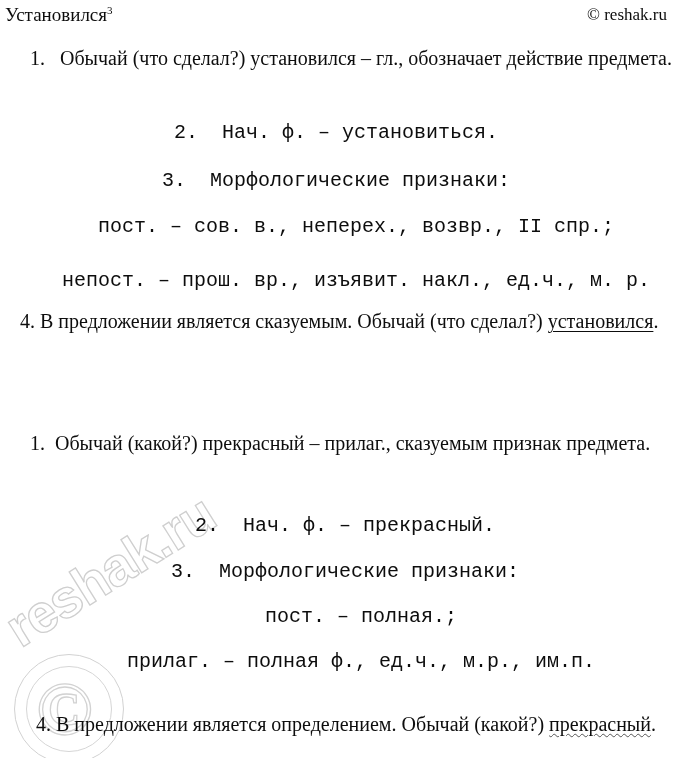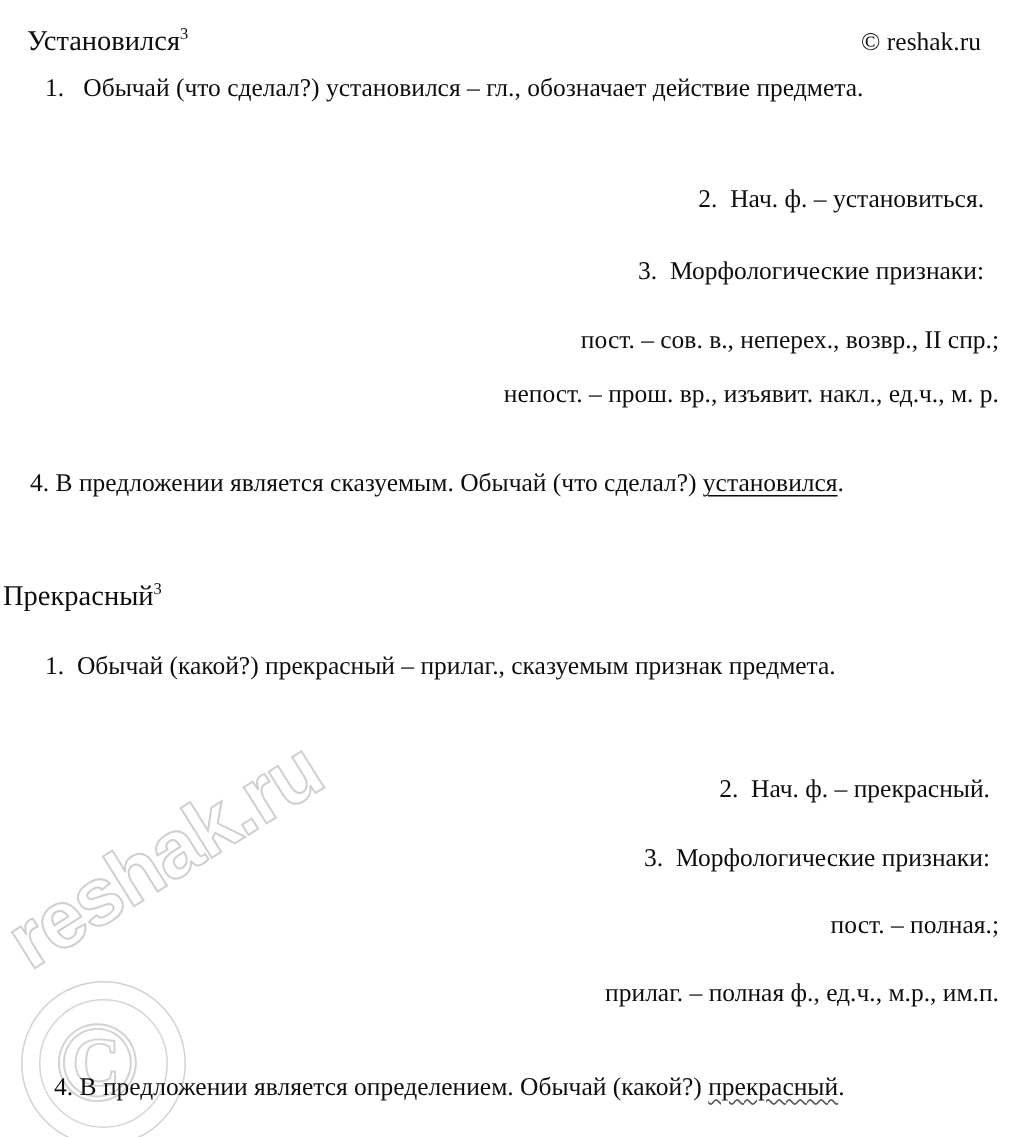--- a/index.html
+++ b/index.html
@@ -75,21 +75,21 @@
     line-height: 76px;
     font-weight: 700;
     color: transparent;
     -webkit-text-stroke: 1.3px #d2d2d2;
   }
 
   
   .content {
     position: relative;
     z-index: 2;
-    padding: 16px;
+    padding: 3px;
   }
 
   .topbar {
     position: relative;
     height: 26px;
   }
   .heading {
     position: absolute;
     left: 2px;
     top: 0px;
@@ -117,27 +117,28 @@
     left: 2px;
     top: 386px;
     font-size: 19px;
     line-height: 24px;
     white-space: nowrap;
   }
 
   
   .para {
     position: absolute;
-    font-size: 17px;
+    font-size: 20px;
     line-height: 37px;
     text-align: justify;
     text-justify: inter-word;
   }
   .para.nojust {
-    text-align: right;
+    text-align: center;
+    font-family: Liberation Mono, monospace;
   }
 
   .u-straight {
     text-decoration: underline;
     text-decoration-thickness: 1.3px;
     text-underline-offset: 3px;
   }
   .u-wavy {
     text-decoration: underline;
     text-decoration-style: wavy;
@@ -174,27 +175,26 @@
       <span>Нач. ф. – установиться.</span>
     </div>
 
     <div class="para nojust" style="left:16px; top:162px; width:640px;">
       <span>3.</span>&nbsp;
       <span>Морфологические признаки:</span>
     </div>
 
     <div class="para nojust" style="left:46px; top:208px; width:620px;">пост. – сов. в., неперех., возвр., II спр.;</div>
 
-    <div class="para nojust" style="left:46px; top:244px; width:620px;">непост. – прош. вр., изъявит. накл., ед.ч., м. р.</div>
+    <div class="para nojust" style="left:46px; top:262px; width:620px;">непост. – прош. вр., изъявит. накл., ед.ч., м. р.</div>
 
     <div class="para" style="left:20px; top:303px; width:654px;">
       <span>4.</span>&nbsp;<span>В предложении является сказуемым. Обычай (что сделал?) </span><span class="u-straight">установился</span><span>.</span>
     </div>
 
-    <div class="heading2"><span>Прекрасный</span><sup class="sup">3</sup></div>
 
     <div class="para" style="left:30px; top:425px; width:644px; padding-left:26px; text-indent:-26px;">
       <span>1.</span>&nbsp;
       <span>Обычай (какой?) прекрасный – прилаг., сказуемым признак предмета.</span>
     </div>
 
     <div class="para nojust" style="left:30px; top:507px; width:630px;">
       <span>2.</span>&nbsp;
       <span>Нач. ф. – прекрасный.</span>
     </div>

